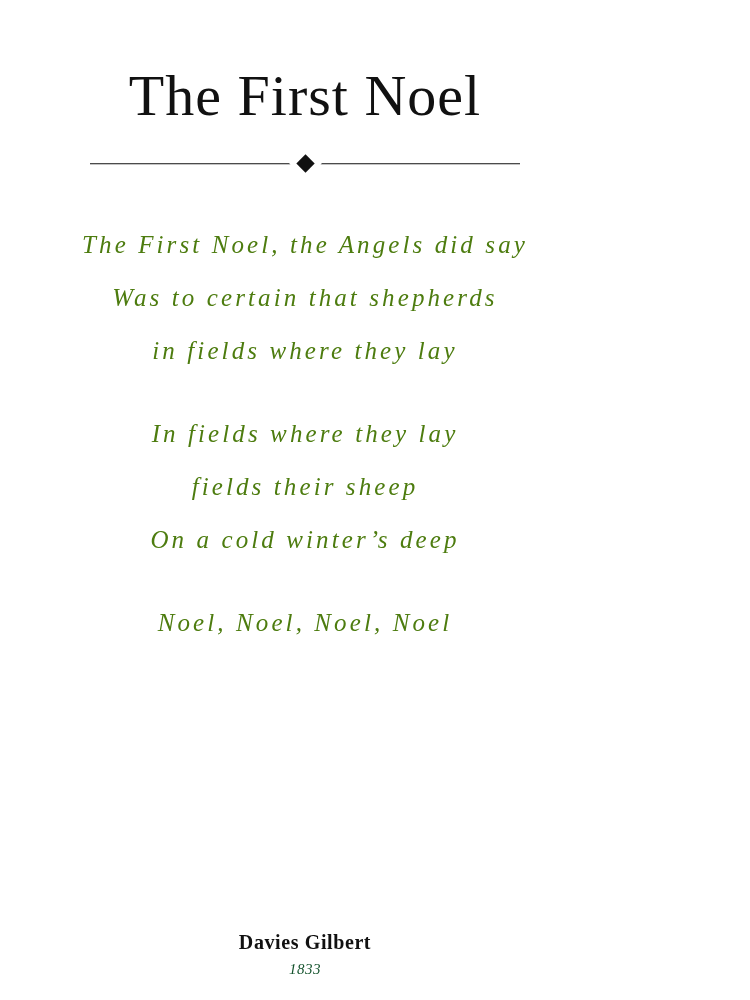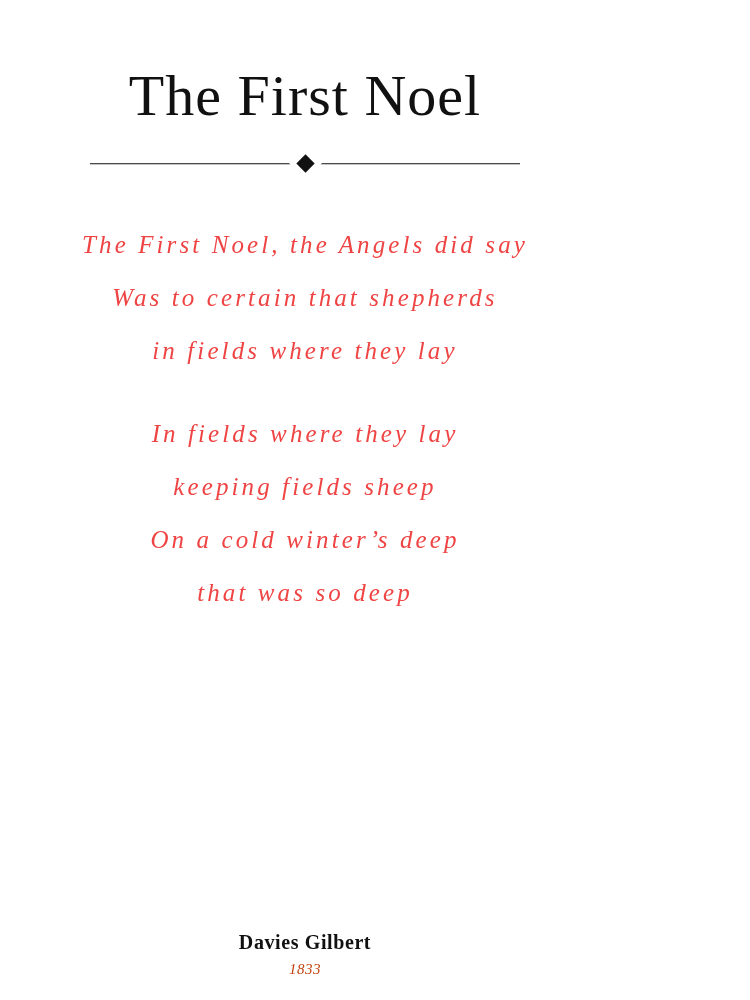--- a/index.html
+++ b/index.html
@@ -71,21 +71,21 @@
     display: flex;
     flex-direction: column;
     align-items: center;
     margin-bottom: 30px;
   }
   .line {
     font-family: "Liberation Serif", serif;
     font-style: italic;
     font-size: 25px;
     letter-spacing: 3.1px;
-    color: #ef4444;
+    color: #4d7c0f;
     text-align: center;
     line-height: 1;
     padding: 14px 0;
   }
   .footer {
     position: absolute;
     left: 0;
     right: 0;
     bottom: 22px;
     display: flex;
@@ -98,21 +98,21 @@
     font-size: 20px;
     letter-spacing: 0.6px;
     color: #111111;
   }
   .year {
     margin-top: 7px;
     font-family: "Liberation Serif", serif;
     font-style: italic;
     font-size: 15px;
     letter-spacing: 0.5px;
-    color: #c2410c;
+    color: #14532d;
   }
 </style>
 </head>
 <body>
 
 <div class="poster">
 
   <div class="title">The First Noel</div>
 
   <div class="divider">
@@ -123,26 +123,26 @@
   <div class="stanzas">
 
     <div class="stanza">
       <div class="line">The First Noel, the Angels did say</div>
       <div class="line">Was to certain that shepherds</div>
       <div class="line">in fields where they lay</div>
     </div>
 
     <div class="stanza">
       <div class="line">In fields where they lay</div>
-      <div class="line">keeping fields sheep</div>
+      <div class="line">fields their sheep</div>
       <div class="line">On a cold winter’s deep</div>
-      <div class="line">that was so deep</div>
     </div>
 
     <div class="stanza">
+      <div class="line">Noel, Noel, Noel, Noel</div>
     </div>
 
   </div>
 
   <div class="footer">
     <div class="author">Davies Gilbert</div>
     <div class="year">1833</div>
   </div>
 
 </div>

